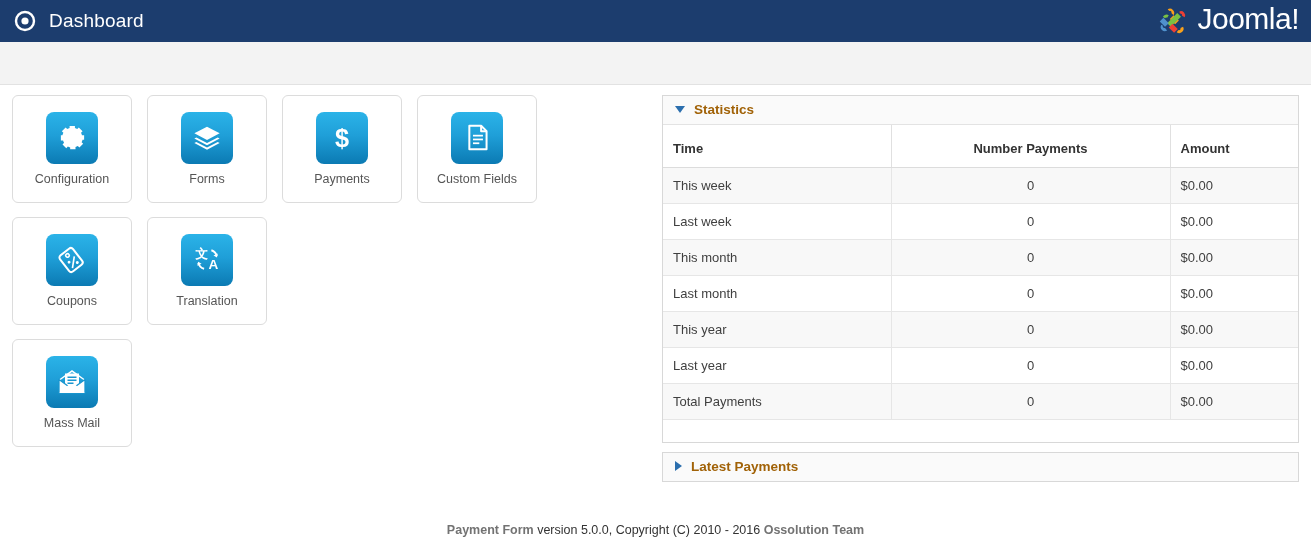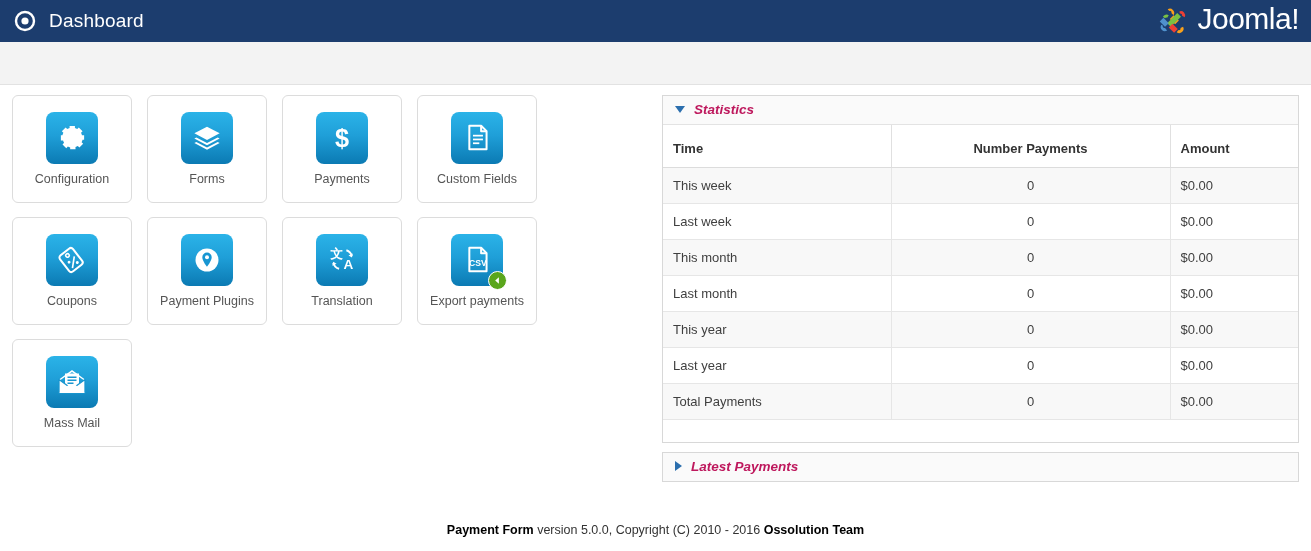--- a/index.html
+++ b/index.html
@@ -106,24 +106,23 @@
     border-bottom: 1px solid #e3e3e3;
     padding: 6px 10px 7px 12px;
     display: flex;
     align-items: center;
     gap: 9px;
     cursor: pointer;
     font-size: 13px;
   }
   .panel-head.collapsed { border-bottom: none; text-align: right; }
   .panel-title {
-    color: #be185d;
+    color: #a16207;
     font-weight: bold;
     font-size: 13.5px;
-    font-style: italic;
   }
   .tri-down {
     width: 0; height: 0;
     border-left: 5px solid transparent;
     border-right: 5px solid transparent;
     border-top: 7px solid #2c6fae;
   }
   .tri-right {
     width: 0; height: 0;
     border-top: 5px solid transparent;
@@ -166,21 +165,21 @@
   table.stats tbody tr:nth-child(even) td { background: #ffffff; }
   .table-foot-space { height: 22px; background: #ffffff; }
 
   
   .footer {
     text-align: center;
     font-size: 12.5px;
     color: #333333;
     padding-top: 4px;
   }
-  .footer a { color: #000000; text-decoration: none; font-weight: bold; cursor: pointer; }
+  .footer a { color: #737373; text-decoration: none; font-weight: bold; cursor: pointer; }
   .footer .plain { color: #333333; }
 </style>
 </head>
 <body>
 
 <div class="topbar">
   <div class="topbar-left">
     <span class="brand-dot">
       <svg width="22" height="22" viewBox="0 0 22 22">
         <circle cx="11" cy="11" r="9" fill="none" stroke="#ffffff" stroke-width="2.4"></circle>
@@ -267,60 +266,35 @@
               <circle cx="14.5" cy="9.5" r="1.8" fill="none" stroke="#ffffff" stroke-width="1.6"></circle>
               <circle cx="11.5" cy="16" r="1.5" fill="#ffffff"></circle>
               <circle cx="18" cy="21.5" r="1.5" fill="#ffffff"></circle>
               <path d="M19.5 14.5 10.5 23" stroke="#ffffff" stroke-width="1.7"></path>
             </g>
           </svg>
         </span>
         <span class="tile-label">Coupons</span>
       </div>
 
-      <div class="tile">
-        <span class="tile-icon">
-          <svg width="32" height="32" viewBox="0 0 32 32">
-            <circle cx="16" cy="16" r="11.5" fill="#ffffff"></circle>
-            <path d="M16 8.5a4.7 4.7 0 0 0-4.7 4.7c0 3.6 4.7 9.6 4.7 9.6s4.7-6 4.7-9.6A4.7 4.7 0 0 0 16 8.5z" fill="#1896d2"></path>
-            <circle cx="16" cy="13.2" r="2" fill="#ffffff"></circle>
-          </svg>
-        </span>
-        <span class="tile-label">Payment Plugins</span>
-      </div>
 
       <div class="tile">
         <span class="tile-icon">
           <svg width="31" height="31" viewBox="0 0 32 32">
             <text x="10" y="14.5" font-family="'DejaVu Sans', sans-serif" font-size="13" font-weight="bold" fill="#ffffff" text-anchor="middle">文</text>
             <text x="22" y="26" font-family="'Liberation Sans', sans-serif" font-size="14" font-weight="bold" fill="#ffffff" text-anchor="middle">A</text>
             <path d="M20 6.5a8 8 0 0 1 5.5 6" fill="none" stroke="#ffffff" stroke-width="2"></path>
             <path d="M26.6 9.8 25.8 14l-3.6-2.1z" fill="#ffffff"></path>
             <path d="M12.5 25.5a8 8 0 0 1-6-6" fill="none" stroke="#ffffff" stroke-width="2"></path>
             <path d="M5.5 22.5 6.3 18.2 9.9 20.4z" fill="#ffffff"></path>
           </svg>
         </span>
         <span class="tile-label">Translation</span>
       </div>
 
-      <div class="tile">
-        <span class="tile-icon">
-          <svg width="29" height="29" viewBox="0 0 32 32">
-            <path d="M7 3h13l6 6v20H7z" fill="none" stroke="#ffffff" stroke-width="2.2" stroke-linejoin="round"></path>
-            <path d="M20 3v6h6" fill="none" stroke="#ffffff" stroke-width="2.2" stroke-linejoin="round"></path>
-            <text x="16.5" y="23" font-family="'Liberation Sans', sans-serif" font-size="9.5" font-weight="bold" fill="#ffffff" text-anchor="middle">CSV</text>
-          </svg>
-          <span class="badge-green">
-            <svg width="11" height="11" viewBox="0 0 12 12">
-              <path d="M7.5 2.5 3.5 6l4 3.5z" fill="#ffffff"></path>
-            </svg>
-          </span>
-        </span>
-        <span class="tile-label">Export payments</span>
-      </div>
     </div>
 
     <div class="tile-row">
       <div class="tile">
         <span class="tile-icon">
           <svg width="32" height="32" viewBox="0 0 32 32">
             <path d="M16 4 3 13.5V15l13-9 13 9v-1.5z" fill="#ffffff"></path>
             <rect x="9" y="7.5" width="14" height="13" fill="#ffffff"></rect>
             <rect x="11.5" y="10.5" width="9" height="1.5" fill="#1a96d0"></rect>
             <rect x="11.5" y="13.5" width="9" height="1.5" fill="#1a96d0"></rect>

